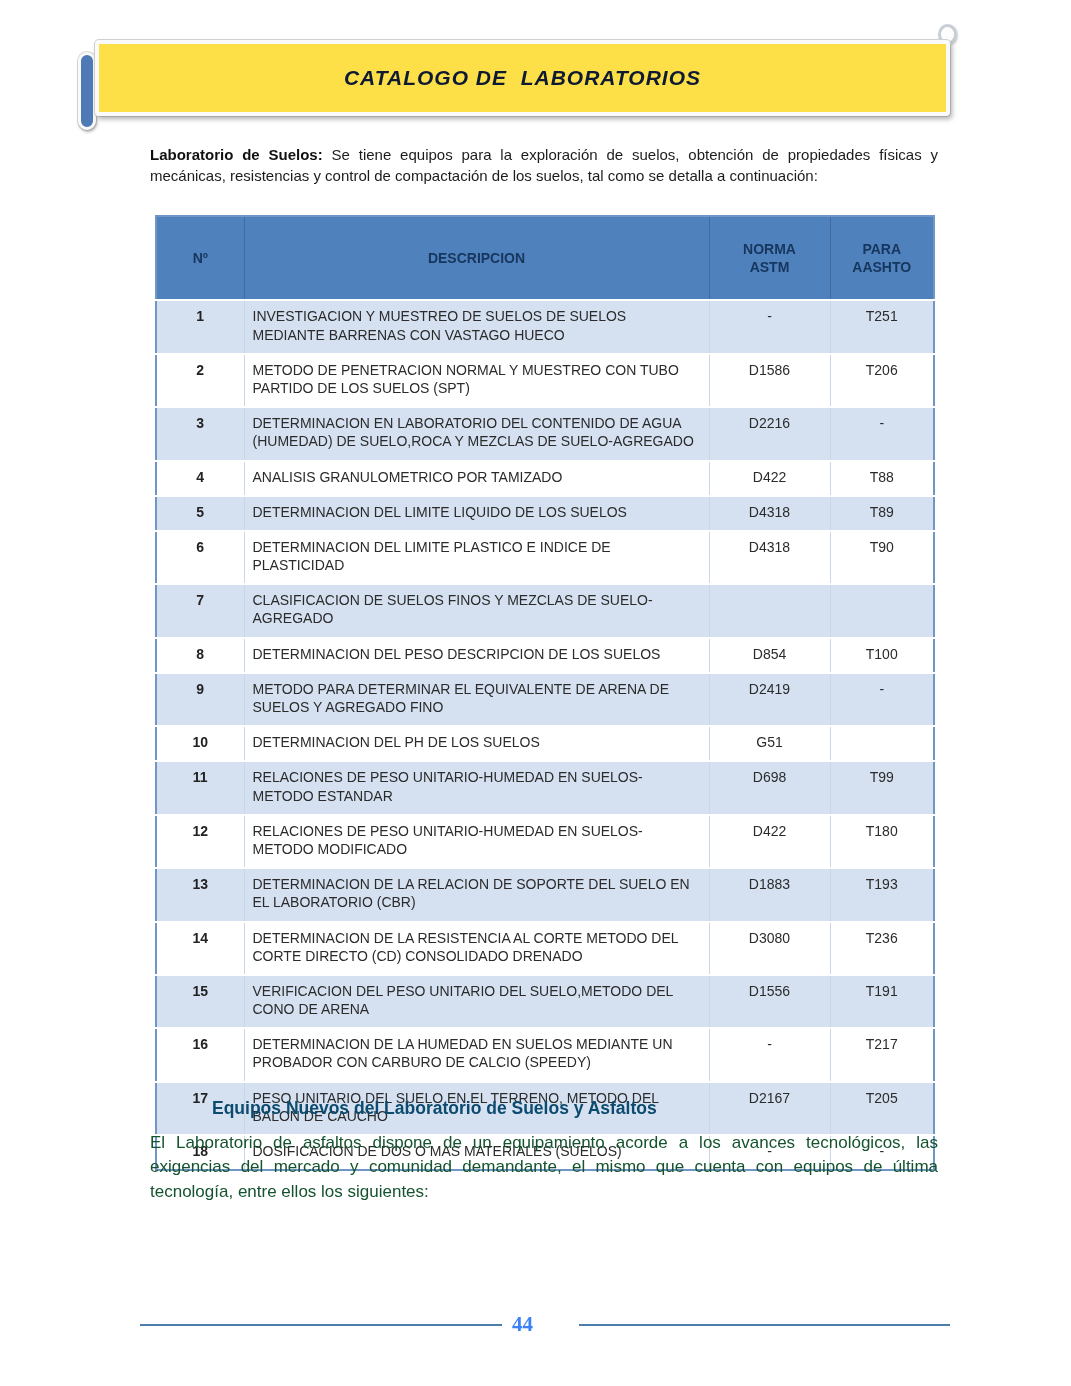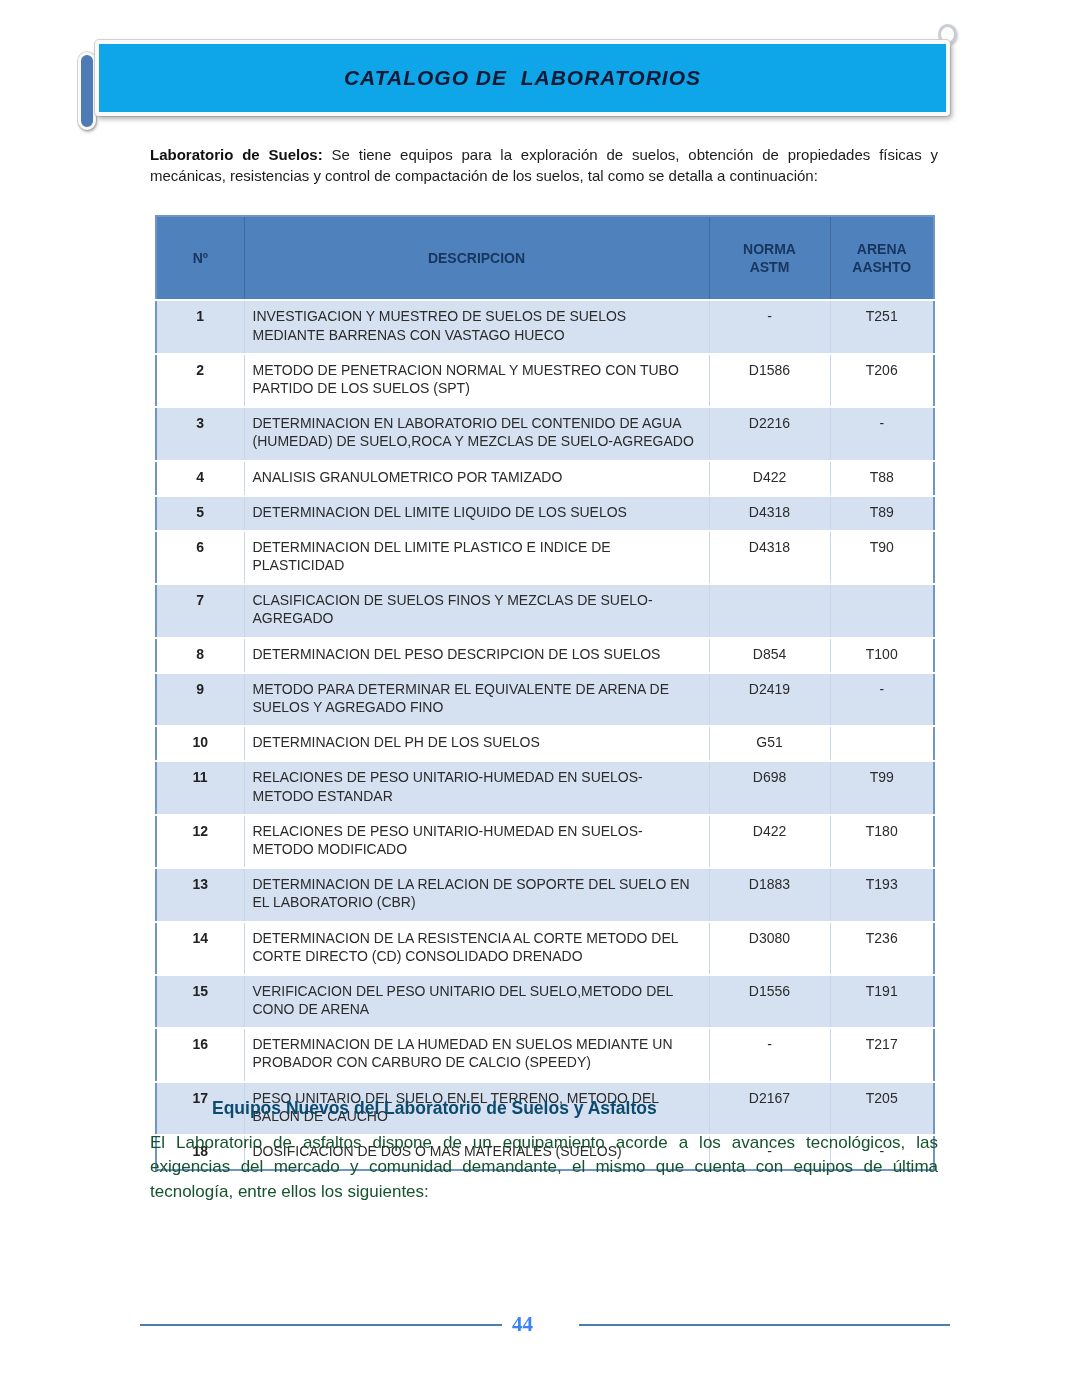--- a/index.html
+++ b/index.html
@@ -11,21 +11,21 @@
     background:#ffffff;
     font-family:"Liberation Sans", sans-serif;
     color:#2f2f2f;
     overflow:hidden;
   }
 
   
   .banner { position:absolute; left:95px; top:40px; width:855px; height:76px; }
   .banner-main {
     position:absolute; inset:0;
-    background:#0ea5e9;
+    background:#fde047;
     border:4px solid #fafafa;
     border-radius:4px;
     box-shadow:2px 3px 5px rgba(110,110,110,.55), 0 0 0 1px #d6d6d6;
     display:flex; flex-direction:column; justify-content:center; align-items:center;
     gap:9px;
   }
   .banner-title, .banner-subtitle {
     font-weight:bold; font-style:italic;
     color:#0e1a33;
     white-space:pre;
@@ -137,21 +137,21 @@
         <col style="width:104px">
     </colgroup>
     <thead>
       <tr>
         <th>Nº</th>
         <th>DESCRIPCION</th>
         <th>
             <div class="hdr-narrow">NORMA ASTM</div>
           </th>
         <th>
-            <div class="hdr-narrow">ARENA AASHTO</div>
+            <div class="hdr-narrow">PARA AASHTO</div>
           </th>
       </tr>
     </thead>
     <tbody>
       <tr>
           <td class="c-num">1</td>
           <td class="c-desc">INVESTIGACION Y MUESTREO DE SUELOS DE SUELOS MEDIANTE BARRENAS CON VASTAGO HUECO</td>
           <td class="c-norm">-</td>
           <td class="c-norm">T251</td>
         </tr>

